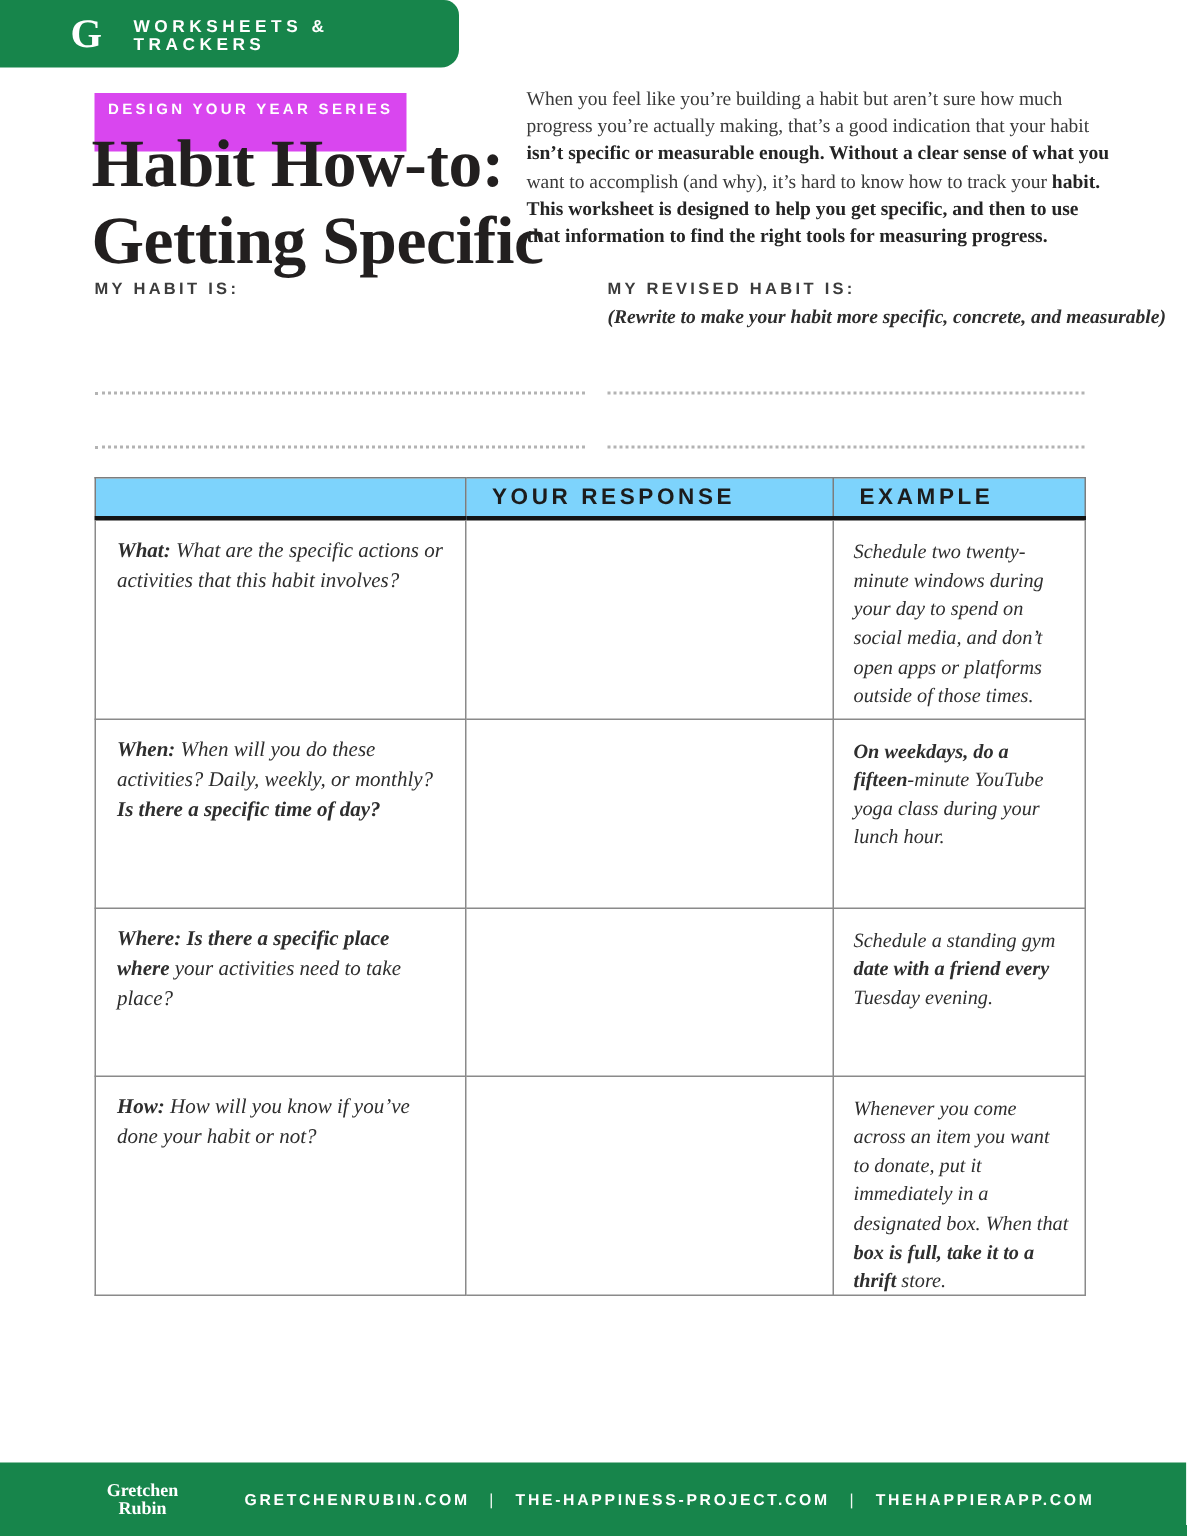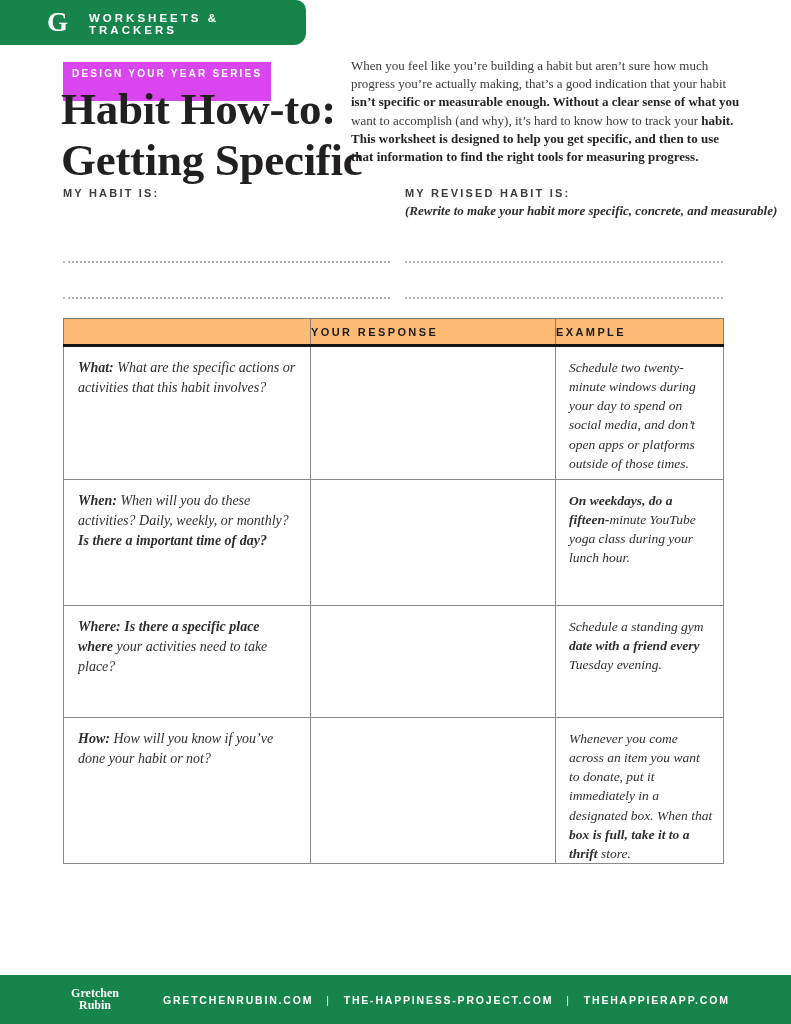--- a/index.html
+++ b/index.html
@@ -56,23 +56,23 @@
     font-style:italic; font-weight:600; font-size:13px; color:#2d2d2d;
   }
   .wline { position:absolute; height:0; border-bottom:2px dotted #b3b3b3; }
 
   
   .tablewrap { position:absolute; left:63px; top:318px; }
   table { border-collapse:collapse; table-layout:fixed; width:660px; }
   col.c-q { width:247px; } col.c-r { width:245px; } col.c-e { width:168px; }
   th {
     height:27px; border:1px solid #7d7d7d; border-bottom:3px solid #141414;
-    background:#fdba74; text-align:left; vertical-align:middle;
+    background:#7dd3fc; text-align:left; vertical-align:middle;
     font-family:"Liberation Sans", sans-serif; font-weight:bold;
-    font-size:11px; letter-spacing:2.4px; color:#1c1c1c; 
+    font-size:15px; letter-spacing:2.4px; color:#1c1c1c; padding-left:17px;
   }
   td {
     border:1px solid #8a8a8a; vertical-align:top; background:#ffffff;
     padding:11px 12px 0 14px; font-style:italic; font-size:14px;
     line-height:1.42; color:#2e2e2e;
   }
   td.e { font-size:13.5px; padding-left:13px; padding-right:10px; }
   tr.h0 td{ height:133px; } tr.h1 td{ height:134px; } tr.h2 td{ height:126px; }
   tr.h3 td{ height:112px; } tr.h4 td{ height:124px; }
 
@@ -136,21 +136,21 @@
           <th>EXAMPLE</th>
         </tr>
       </thead>
       <tbody>
         <tr class="h1">
           <td class="q"><span class="b">What: </span><span>What are the specific actions or activities that this habit involves?</span></td>
           <td class="r"></td>
           <td class="e"><span>Schedule two twenty-minute windows during your day to spend on social media, and don’t open apps or platforms outside of those times.</span></td>
         </tr>
         <tr class="h2">
-          <td class="q"><span class="b">When: </span><span>When will you do these activities? Daily, weekly, or monthly? </span><span class="b">Is there a important time of day?</span></td>
+          <td class="q"><span class="b">When: </span><span>When will you do these activities? Daily, weekly, or monthly? </span><span class="b">Is there a specific time of day?</span></td>
           <td class="r"></td>
           <td class="e"><span class="b">On weekdays, do a fifteen-</span><span>minute YouTube yoga class during your lunch hour.</span></td>
         </tr>
         <tr class="h3">
           <td class="q"><span class="b">Where: Is there a specific place where </span><span>your activities need to take place?</span></td>
           <td class="r"></td>
           <td class="e"><span>Schedule a standing gym </span><span class="b">date with a friend every </span><span>Tuesday evening.</span></td>
         </tr>
         <tr class="h4">
           <td class="q"><span class="b">How: </span><span>How will you know if you’ve done your habit or not?</span></td>

